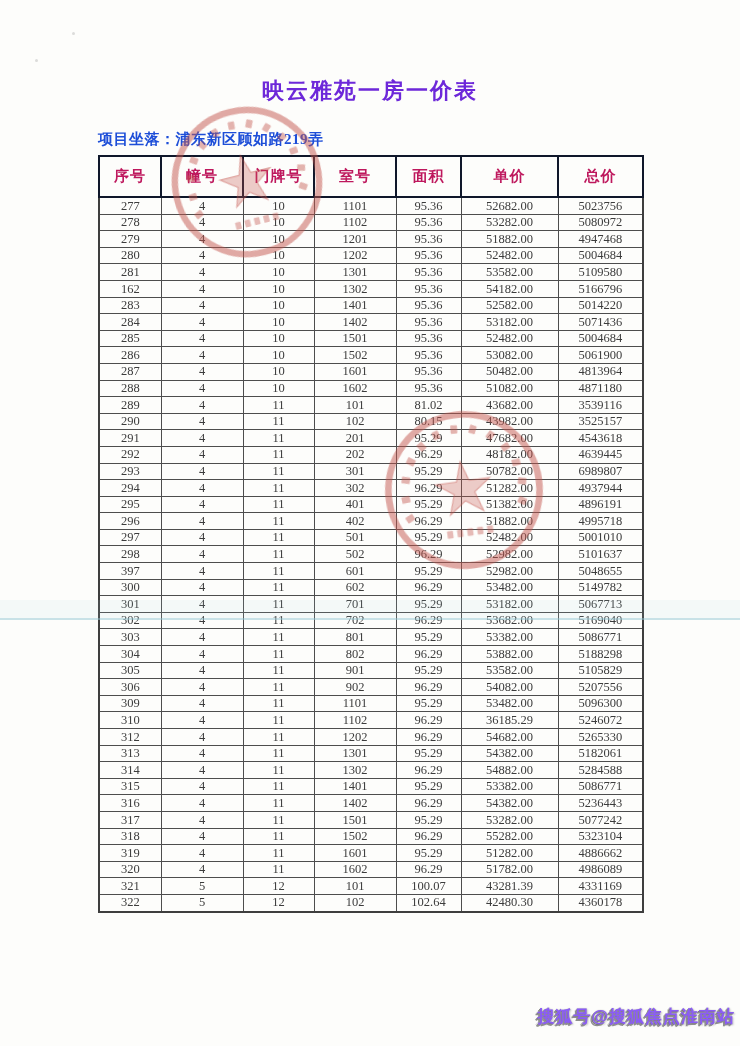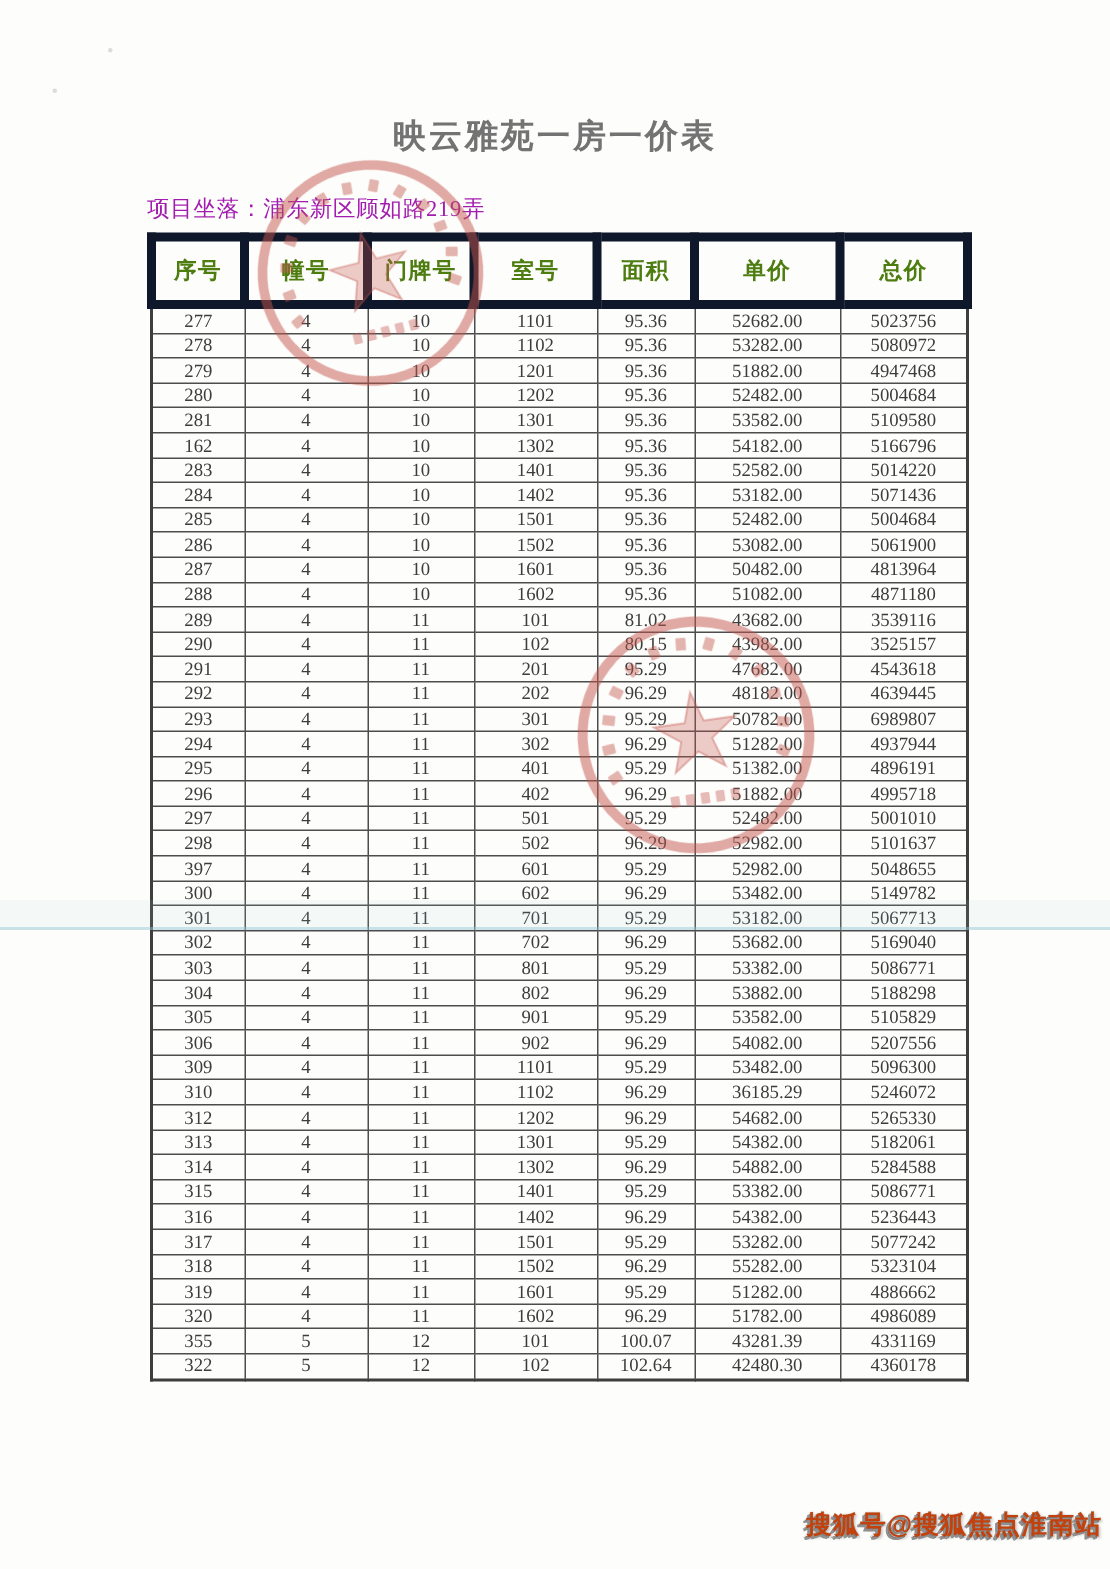--- a/index.html
+++ b/index.html
@@ -4,34 +4,34 @@
 <style>
   html,body{margin:0;padding:0;}
   body{width:740px;height:1046px;background:#ffffff;}
   .page{
     position:relative;width:740px;height:1046px;overflow:hidden;
     background:#fdfdfb;
     font-family:"Liberation Serif","DejaVu Serif",serif;
   }
   .title{
     position:absolute;top:76px;left:0;width:100%;text-align:center;
-    font-size:22px;font-weight:bold;color:#737373;letter-spacing:2px;
+    font-size:22px;font-weight:bold;color:#6d28d9;letter-spacing:2px;
   }
   .location{
     position:absolute;top:130px;left:98px;
-    font-size:15px;font-weight:normal;color:#a21caf;letter-spacing:.5px;
+    font-size:15px;font-weight:bold;color:#1d4ed8;letter-spacing:.5px;
   }
   .price-table{
     position:absolute;top:155px;left:98px;width:544px;
     border-collapse:collapse;table-layout:fixed;
     border:2px solid #3e3e3e;
   }
   .price-table th{
-    height:39px;font-size:15px;font-weight:bold;color:#4d7c0f;
-    border:6px solid #0f172a;padding:0;text-align:center;letter-spacing:1px;
+    height:39px;font-size:15px;font-weight:bold;color:#be185d;
+    border:2px solid #0f172a;padding:0;text-align:center;letter-spacing:1px;
   }
   .price-table td{
     height:15.6px;font-size:12.5px;color:#3c3c3c;
     border:1px solid #4d4d4d;padding:0;text-align:center;line-height:1;
     overflow:hidden;white-space:nowrap;
   }
   .stamp{position:absolute;opacity:.8;filter:blur(.4px);pointer-events:none;}
   #stamp-top{left:167px;top:102px;width:160px;height:160px;transform:rotate(-14deg);}
   #stamp-middle{left:380px;top:406px;width:168px;height:168px;transform:rotate(-8deg);}
   .scan-band{
@@ -42,21 +42,21 @@
     position:absolute;left:0;top:618px;width:740px;height:2px;
     background:rgba(148,200,212,0.50);pointer-events:none;
   }
   .speck{position:absolute;background:#dcdcda;border-radius:50%;}
   #speck-1{left:72px;top:32px;width:3px;height:3px;}
   #speck-2{left:35px;top:59px;width:3px;height:3px;}
   .watermark{
     position:absolute;right:5px;top:1005px;
     font-family:"Liberation Sans","DejaVu Sans",sans-serif;
     font-size:17px;font-weight:bold;letter-spacing:1px;
-    color:#c2410c;
+    color:#8b5cf6;
     text-shadow:-2px 2px 0 #8f8f8f,-1px 1px 0 #7c7c7c,1px 1px 2px #bdbdbd,0 0 1px #a9a9a9;
   }
 </style>
 </head>
 <body>
 
 <div class="page">
 
   <div class="title">映云雅苑一房一价表</div>
 
@@ -449,21 +449,21 @@
         <tr>
           <td>320</td>
           <td>4</td>
           <td>11</td>
           <td>1602</td>
           <td>96.29</td>
           <td>51782.00</td>
           <td>4986089</td>
         </tr>
         <tr>
-          <td>355</td>
+          <td>321</td>
           <td>5</td>
           <td>12</td>
           <td>101</td>
           <td>100.07</td>
           <td>43281.39</td>
           <td>4331169</td>
         </tr>
         <tr>
           <td>322</td>
           <td>5</td>

